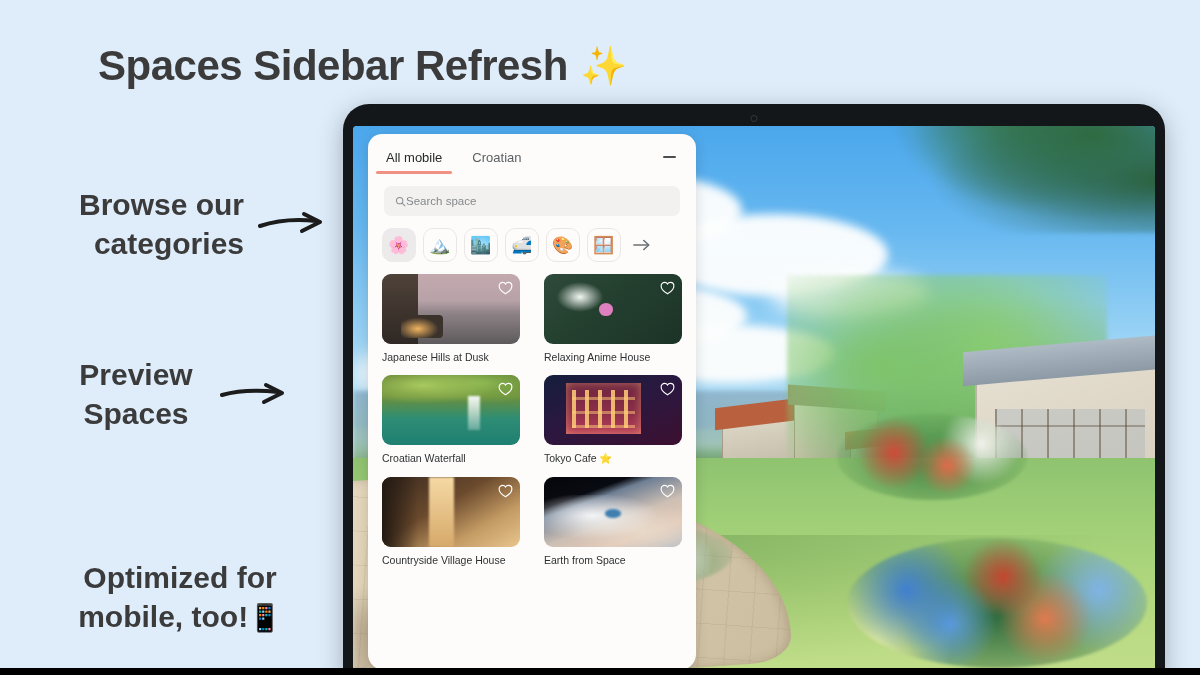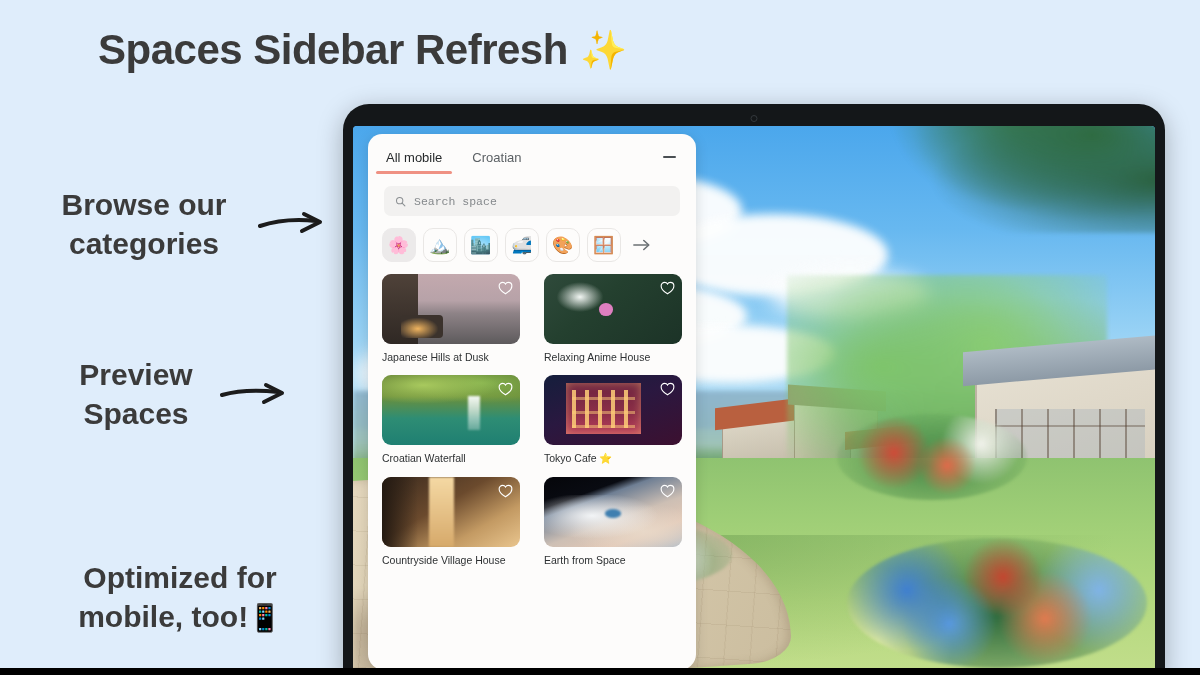--- a/index.html
+++ b/index.html
@@ -16,39 +16,39 @@
     background: #dfedfb;
     overflow: hidden;
   }
   .bottom-bar {
     position: absolute; left: 0; top: 668px;
     width: 1200px; height: 7px; background: #000;
   }
 
   
   .headline {
-    position: absolute; left: 98px; top: 26px;
+    position: absolute; left: 98px; top: 42px;
     font-size: 42px; font-weight: bold; color: #3b3b3b;
     letter-spacing: -0.5px; white-space: nowrap;
     display: flex; align-items: center; gap: 12px;
   }
   .headline .spark { font-size: 38px; }
 
   
   .annot {
     position: absolute;
     display: flex; align-items: center; gap: 14px;
   }
   .annot-text {
     font-size: 30px; font-weight: bold; color: #3b3b3b;
     line-height: 1.3; text-align: center; white-space: pre-line;
   }
   .annot-arrow { display: block; flex: 0 0 auto; }
   #annot-1 { left: 44px; top: 185px; width: 290px; }
-  #annot-1 .annot-text { width: 200px; }
+  #annot-1 .annot-text { width: 200px; text-align: right; }
   #annot-2 { left: 66px; top: 355px; width: 270px; }
   #annot-2 .annot-text { width: 140px; }
   #annot-3 { left: 30px; top: 520px; width: 310px; }
   #annot-3 .annot-text { width: 300px; font-size: 30px; margin-top: 38px; }
   #annot-3 .annot-text .phone { font-size: 27px; }
 
   
   .tablet {
     position: absolute; left: 343px; top: 104px;
     width: 822px; height: 575px;
@@ -255,21 +255,21 @@
   .minimize {
     margin-left: auto; width: 22px; height: 22px;
     display: flex; align-items: center; justify-content: center;
     cursor: pointer;
   }
   .minimize i { display:block; width: 13px; height: 2px; background: #4a4f53; border-radius: 1px; }
 
   .searchbar {
     margin: 12px 16px 0 16px; height: 30px;
     background: #f2f1f0; border-radius: 7px;
-    display: flex; align-items: center; gap: 8px; padding: 0 11px; font-family: Liberation Mono, monospace;
+    display: flex; align-items: center; padding: 0 11px;
   }
   .searchbar .ph { font-size: 11.5px; color: #85898c; }
 
   .cats {
     display: flex; align-items: center; gap: 7px;
     padding: 12px 14px 10px 14px;
   }
   .cat {
     width: 34px; height: 34px; border-radius: 10px;
     background: #fdfcfb; border: 1px solid #e9e7e5;

